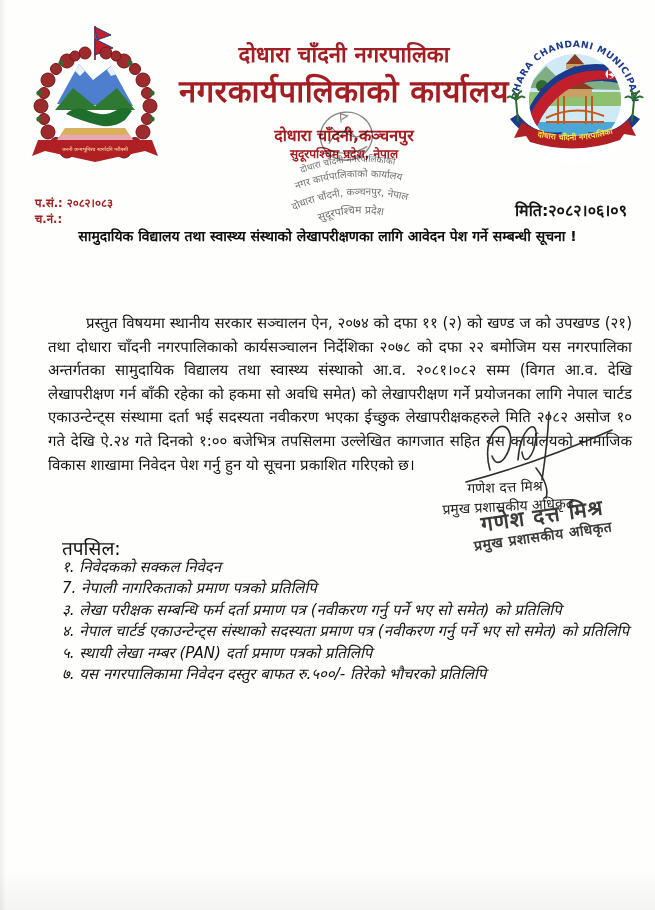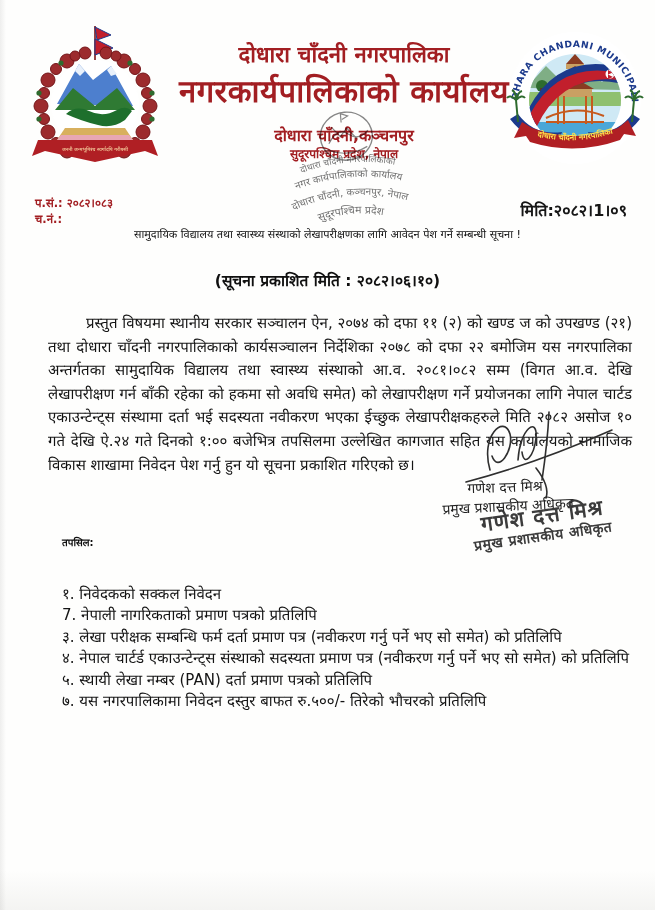--- a/index.html
+++ b/index.html
@@ -45,21 +45,21 @@
     position:absolute;left:35px;top:187px;
     color:var(--header-red,#a21e22);font-size:11.5px;font-weight:bold;line-height:16px;margin-top:8px;
   }
   .meta-date{
     position:absolute;right:28px;top:199px;
     font-size:16px;font-weight:bold;color:#161616;
   }
 
   .subject{
     position:absolute;left:16px;top:226px;width:623px;
-    text-align:center;font-weight:normal;font-size:11px;color:#0f0f0f;
+    text-align:center;font-weight:bold;font-size:14px;color:#0f0f0f;
   }
   .published{
     position:absolute;left:16px;top:269px;width:623px;
     text-align:center;font-weight:bold;font-size:15.5px;color:#101010;
   }
 
   .body-para{
     position:absolute;left:36px;top:300px;width:584px;margin:12px;
     font-size:15px;line-height:23.6px;text-align:justify;color:#141414;
     text-indent:38px;
@@ -80,25 +80,25 @@
     letter-spacing:1px;opacity:0.92;
   }
   .sig-stamp-desig{
     position:absolute;left:438px;top:526px;width:210px;text-align:center;
     font-size:14px;font-weight:bold;color:#2c2c2c;transform:rotate(-8deg);
     letter-spacing:0.5px;opacity:0.92;
   }
 
   .tapasil-head{
     position:absolute;left:62px;top:535px;
-    font-size:10px;font-weight:bold;color:#101010;
+    font-size:19px;font-weight:normal;color:#101010;
   }
   .tapasil-list{
-    position:absolute;left:62px;top:584px;width:560px;
-    font-size:15px;color:#141414;
+    position:absolute;left:62px;top:557px;width:560px;
+    font-size:15px;color:#141414;font-style:italic;
   }
   .tapasil-item{line-height:21.4px;white-space:nowrap;}
 </style>
 </head>
 <body>
 
 <div class="page">
 
   <svg class="emblem-left" viewBox="0 0 134 152">
 
@@ -255,25 +255,24 @@
     <div>
       <span>प.सं.:</span>
       <span>२०८२।०८३</span>
     </div>
     <div>
       <span>च.नं.:</span>
     </div>
   </div>
 
   <div class="meta-date">
-    <span>मिति:</span><span>२०८२।1।०९</span>
+    <span>मिति:</span><span>२०८२।०६।०९</span>
   </div>
 
   <div class="subject">सामुदायिक विद्यालय तथा स्वास्थ्य संस्थाको लेखापरीक्षणका लागि आवेदन पेश गर्ने सम्बन्धी सूचना !</div>
-  <div class="published">(सूचना प्रकाशित मिति : २०८२।०६।१०)</div>
 
   <p class="body-para">प्रस्तुत विषयमा स्थानीय सरकार सञ्चालन ऐन, २०७४ को दफा ११ (२) को खण्ड ज को उपखण्ड (२१) तथा दोधारा चाँदनी नगरपालिकाको कार्यसञ्चालन निर्देशिका २०७८ को दफा २२ बमोजिम यस नगरपालिका अन्तर्गतका सामुदायिक विद्यालय तथा स्वास्थ्य संस्थाको आ.व. २०८१।०८२ सम्म (विगत आ.व. देखि लेखापरीक्षण गर्न बाँकी रहेका को हकमा सो अवधि समेत) को लेखापरीक्षण गर्ने प्रयोजनका लागि नेपाल चार्टड एकाउन्टेन्ट्स संस्थामा दर्ता भई सदस्यता नवीकरण भएका ईच्छुक लेखापरीक्षकहरुले मिति २०८२ असोज १० गते देखि ऐ.२४ गते दिनको १:०० बजेभित्र तपसिलमा उल्लेखित कागजात सहित यस कार्यालयको सामाजिक विकास शाखामा निवेदन पेश गर्नु हुन यो सूचना प्रकाशित गरिएको छ।</p>
 
   <svg class="sig-scribble" viewBox="0 0 168 92">
     <g fill="none" stroke="#2f2f2f" stroke-width="1.6" stroke-linecap="round">
       <path d="M38,62 C 28,28 52,6 58,26 C 62,42 46,66 40,48"></path>
       <path d="M66,52 C 68,20 86,8 84,30 C 82,48 72,60 70,44"></path>
       <path d="M97,4 C 96,26 93,52 90,72"></path>
       <path d="M14,74 C 60,62 110,44 160,22"></path>
       <path d="M84,60 q14,18 10,30"></path>

